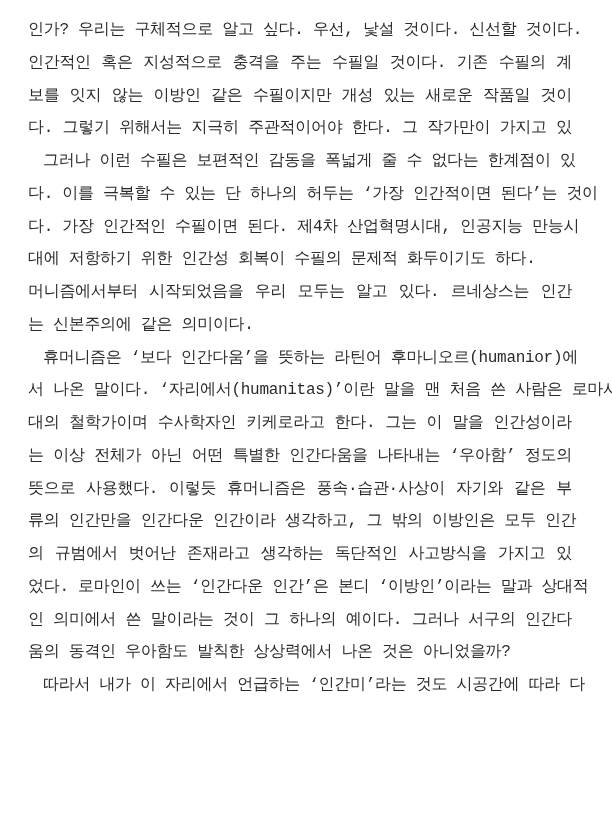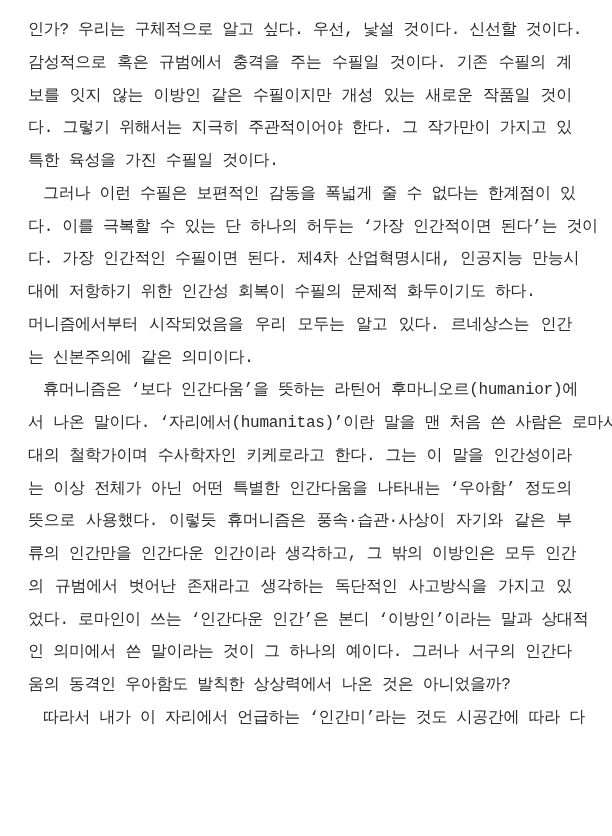--- a/index.html
+++ b/index.html
@@ -13,24 +13,23 @@
   .line { display: block; white-space: nowrap; text-align-last: justify; text-align: justify; }
   .line.last { text-align-last: left; }
   .indent { padding-left: 15px; }
 </style>
 </head>
 <body>
 
 <div class="page">
   <div>
     <span class="line">인가? 우리는 구체적으로 알고 싶다. 우선, 낯설 것이다. 신선할 것이다.</span>
-    <span class="line">감성적으로 혹은 규범에서 충격을 주는 수필일 것이다. 기존 수필의 계</span>
+    <span class="line">인간적인 혹은 지성적으로 충격을 주는 수필일 것이다. 기존 수필의 계</span>
     <span class="line">보를 잇지 않는 이방인 같은 수필이지만 개성 있는 새로운 작품일 것이</span>
     <span class="line">다. 그렇기 위해서는 지극히 주관적이어야 한다. 그 작가만이 가지고 있</span>
-    <span class="line last">특한 육성을 가진 수필일 것이다.</span>
   </div>
   <div>
     <span class="line indent">그러나 이런 수필은 보편적인 감동을 폭넓게 줄 수 없다는 한계점이 있</span>
     <span class="line">다. 이를 극복할 수 있는 단 하나의 허두는 ‘가장 인간적이면 된다’는 것이</span>
     <span class="line">다. 가장 인간적인 수필이면 된다. 제4차 산업혁명시대, 인공지능 만능시</span>
     <span class="line last">대에 저항하기 위한 인간성 회복이 수필의 문제적 화두이기도 하다.</span>
   </div>
   <div>
     <span class="line">머니즘에서부터 시작되었음을 우리 모두는 알고 있다. 르네상스는 인간</span>
     <span class="line last">는 신본주의에 같은 의미이다.</span>

